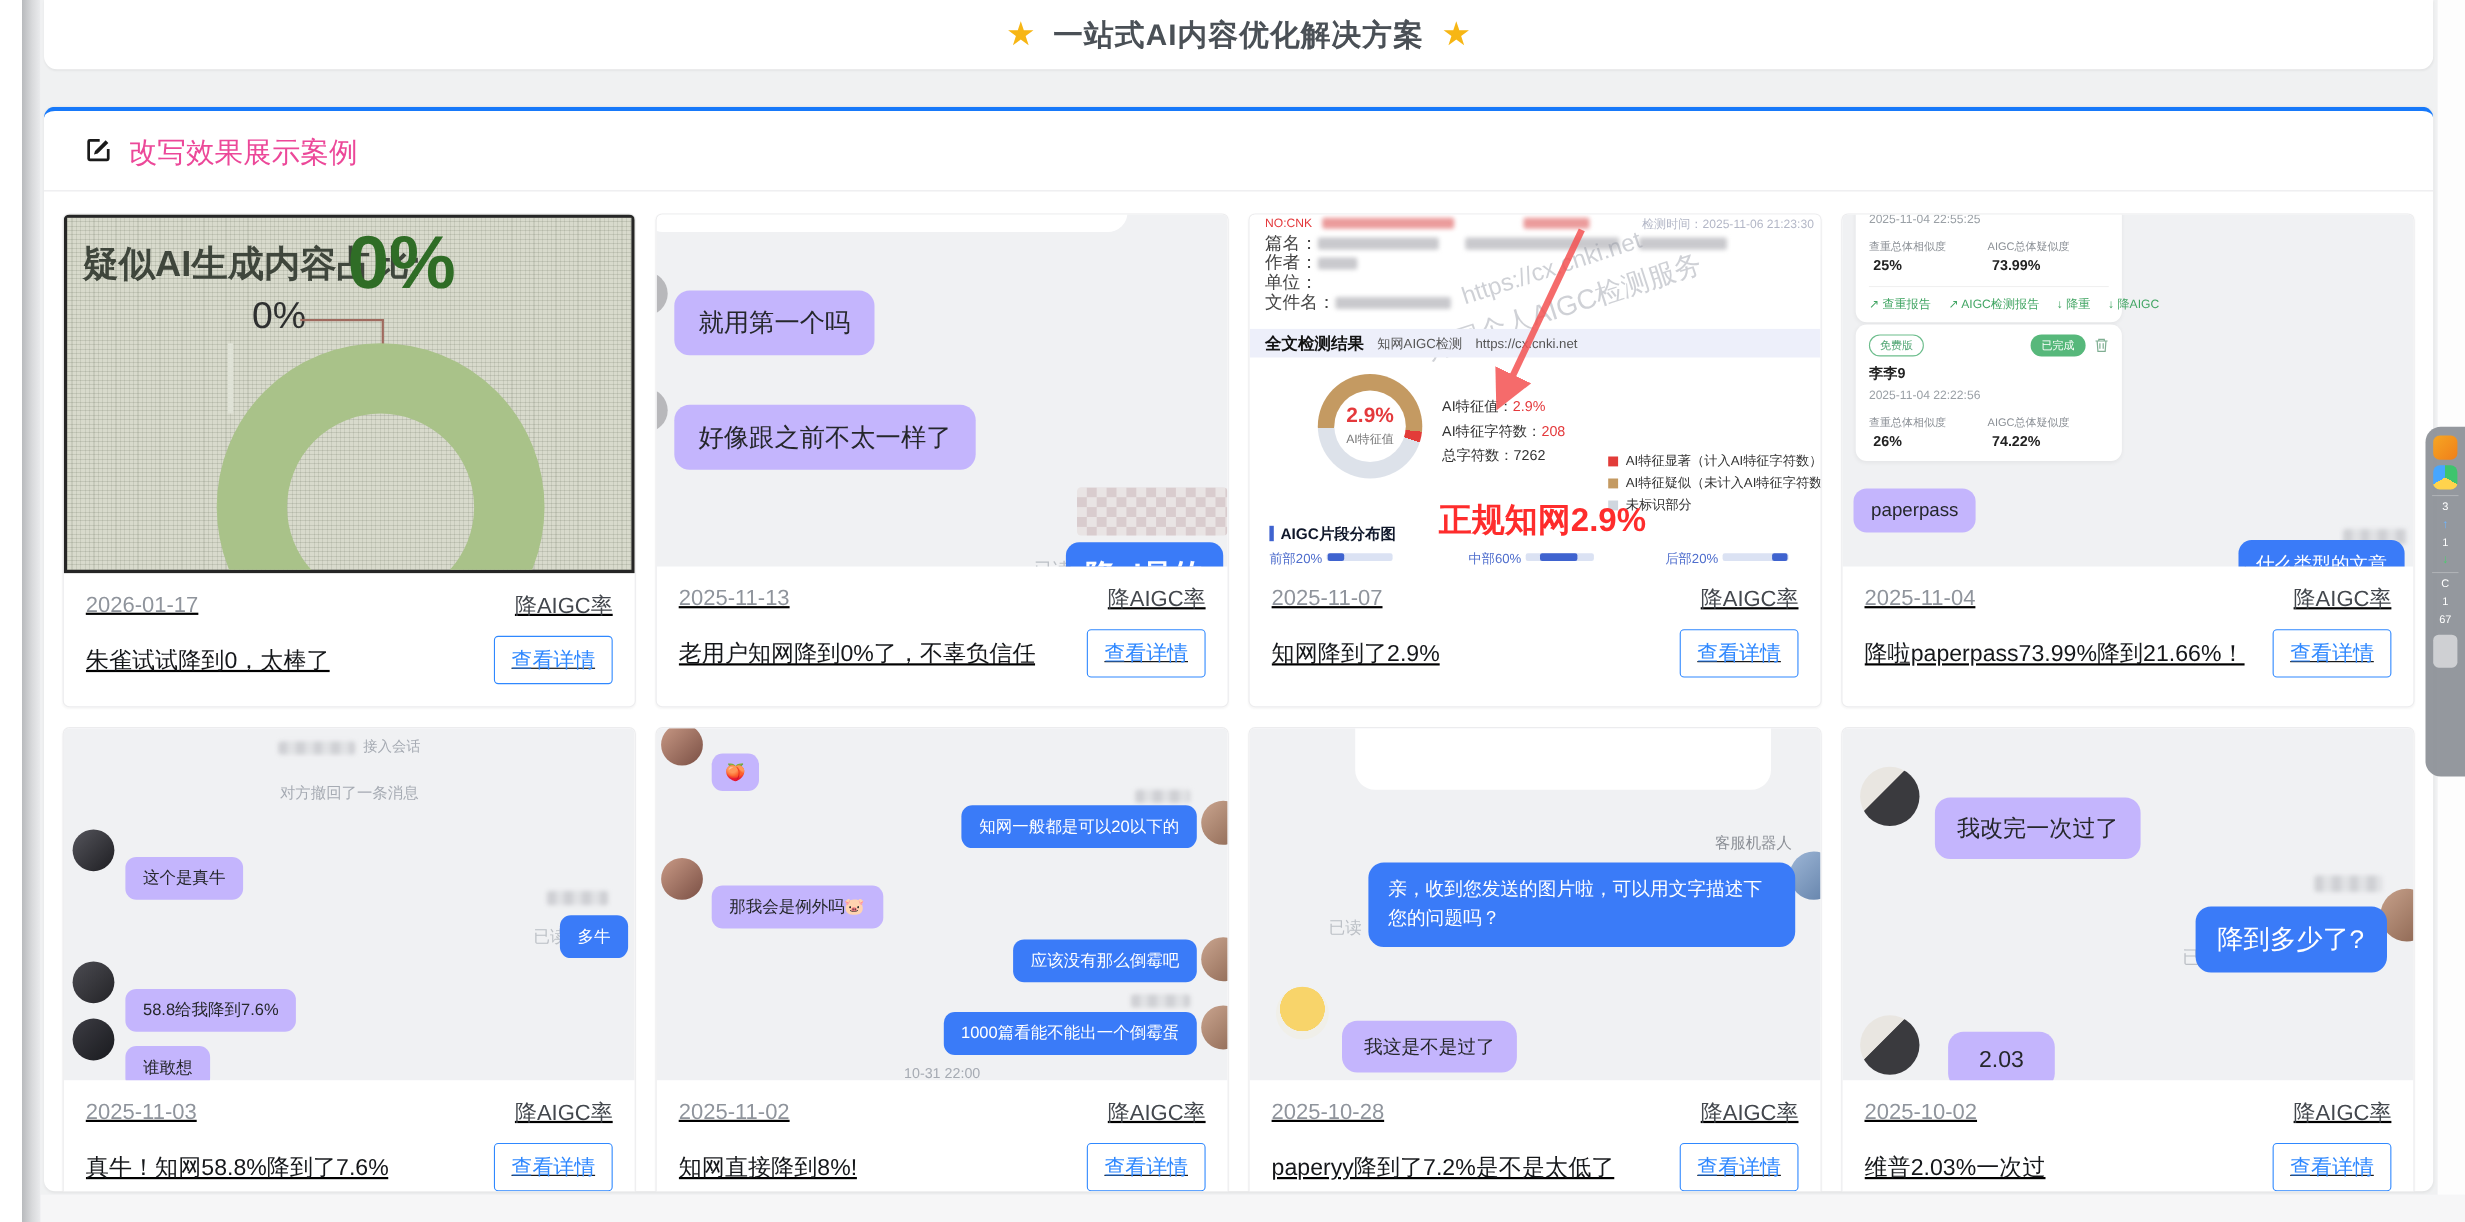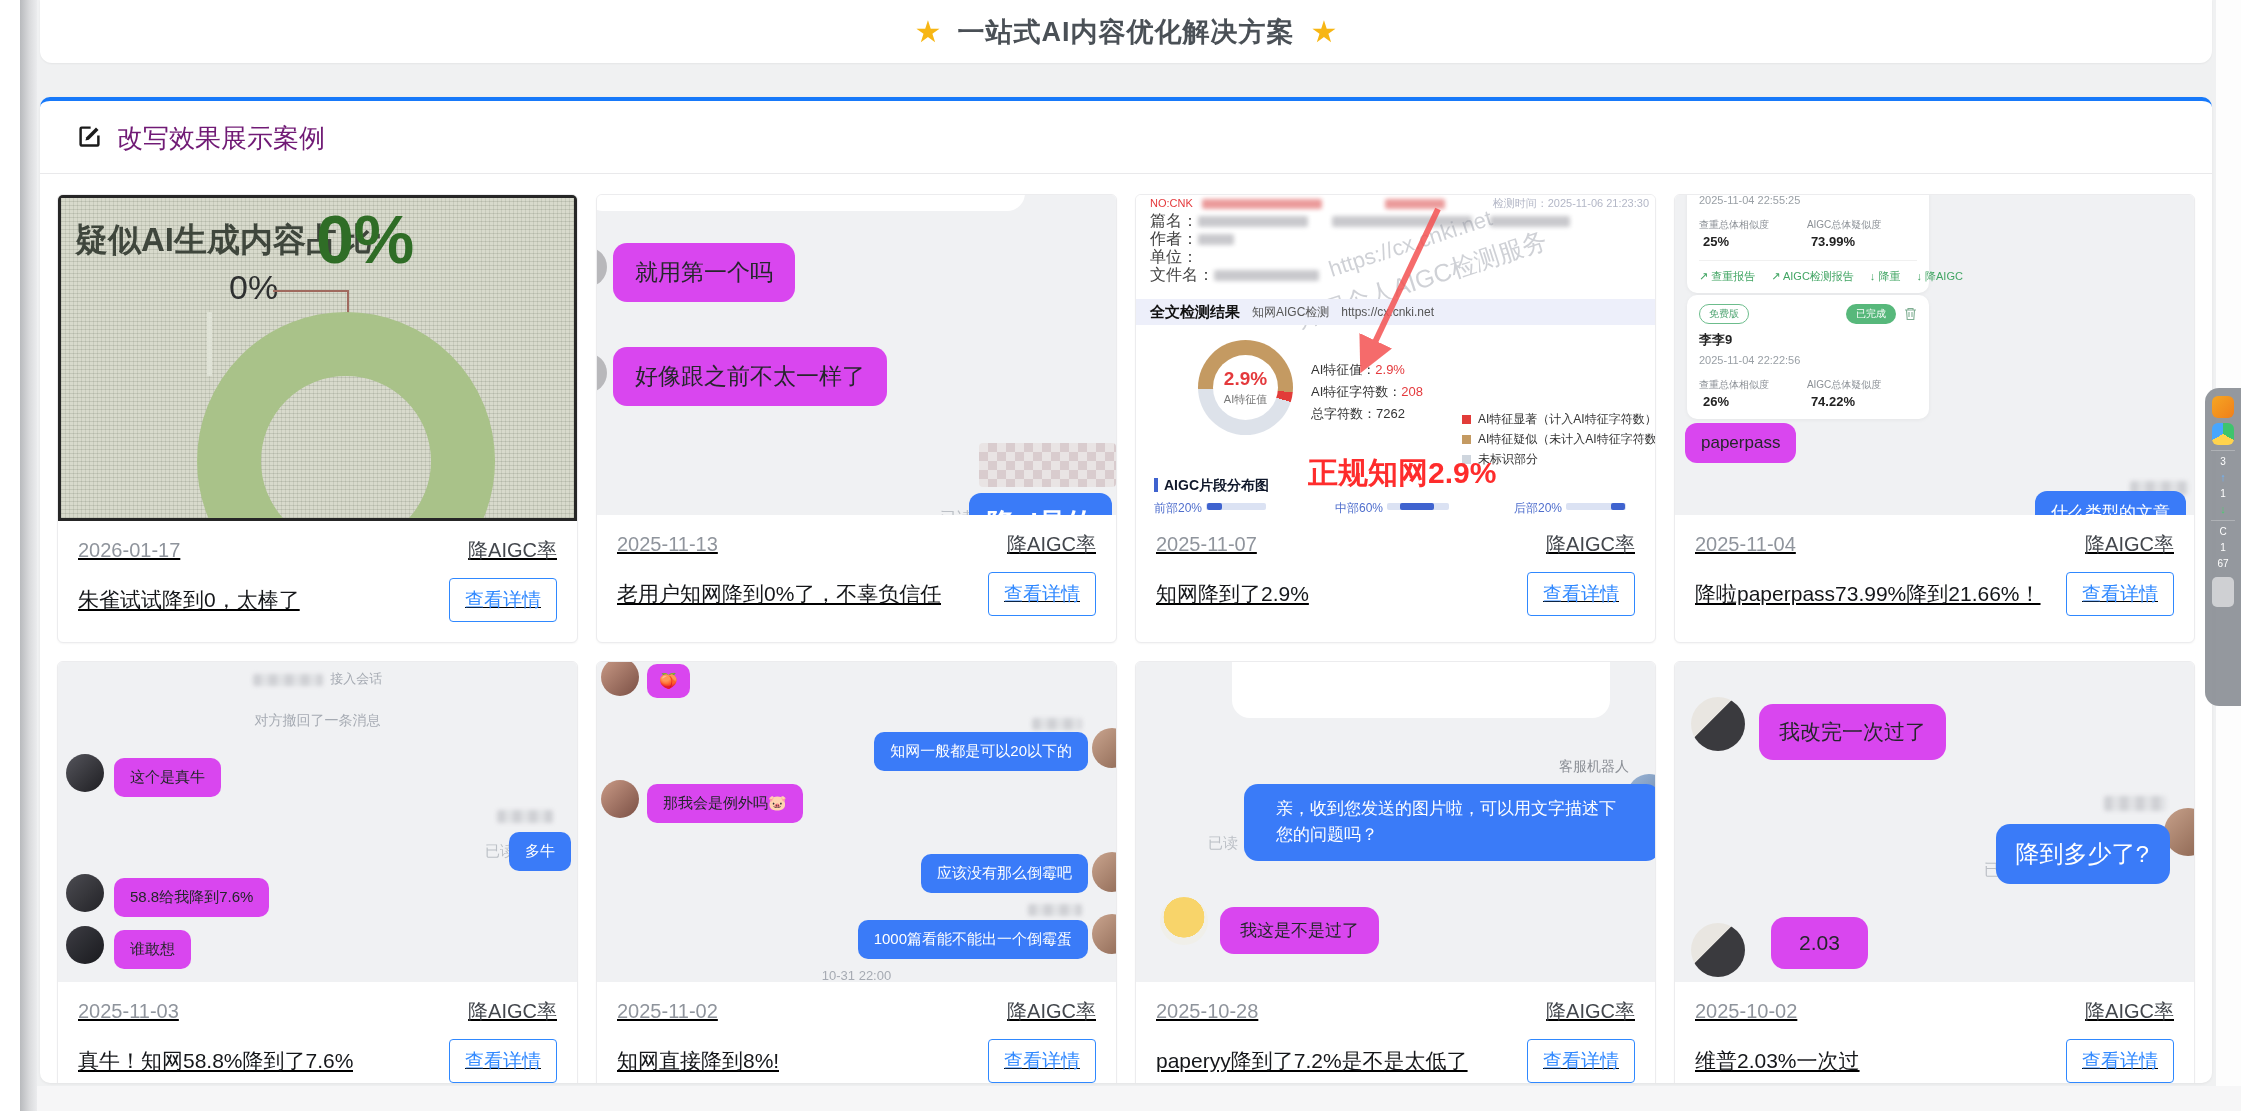--- a/index.html
+++ b/index.html
@@ -11,38 +11,38 @@
   
   .top-panel{position:absolute;left:40px;top:0;width:2172px;height:63px;background:#fff;
     border-radius:0 0 12px 12px;box-shadow:0 1px 2px rgba(0,0,0,.05);
     display:flex;align-items:center;justify-content:center;}
   .banner-title{font-size:27px;font-weight:700;color:#4a5056;letter-spacing:1px;}
   .star{color:#f7b614;font-size:30px;margin:0 16px;vertical-align:-2px;}
   
   .section-panel{position:absolute;left:40px;top:97px;width:2172px;height:982px;background:#fff;
     border-top:4px solid #1779fa;border-radius:10px;box-shadow:0 1px 3px rgba(0,0,0,.06);overflow:hidden;}
   .section-header{display:flex;align-items:center;gap:14px;padding:20px 36px 17px 36px;}
-  .section-title{font-size:26px;color:#701a75;font-weight:500;}
+  .section-title{font-size:26px;color:#ec4899;font-weight:500;}
   .section-divider{height:1px;background:#e9e9eb;}
   .grid{display:grid;grid-template-columns:repeat(4,1fr);gap:18px;padding:20px 17px 24px 17px;}
   .card{background:#fff;border:1px solid #ececee;border-radius:6px;overflow:hidden;
     box-shadow:0 1px 2px rgba(0,0,0,.04);}
   .card-img{position:relative;height:320px;overflow:hidden;background:#f0f1f3;}
   .card-info{padding:16px 20px 20px 20px;text-decoration:underline;}
   .info-top{display:flex;justify-content:space-between;align-items:center;}
   .date{color:#8f949c;font-size:20px;}
   .tag{color:#43474d;font-size:20px;font-weight:500;}
   .info-bottom{display:flex;justify-content:space-between;align-items:center;margin-top:14px;gap:12px;}
   .case-title{font-size:21px;color:#15171a;font-weight:500;white-space:nowrap;overflow:hidden;}
   .detail-btn{flex:none;background:#fff;color:#2f88ff;border:1px solid #2f88ff;border-radius:4px;
     font-size:19px;padding:8px 15px;cursor:pointer;font-family:inherit;}
   
   .abs{position:absolute;}
-  .bw{position:absolute;background:#d946ef;border-radius:10px;padding:10px 16px;color:#25272b;
-    font-size:15px;white-space:nowrap;}
+  .bw{position:absolute;background:#c4b5fd;border-radius:10px;padding:10px 16px;color:#25272b;
+    font-size:15px;white-space:nowrap;margin-top:21px;}
   .bb{position:absolute;background:#3a7bf8;border-radius:10px;padding:10px 16px;color:#fff;
     font-size:15px;white-space:nowrap;}
   .read{position:absolute;color:#bcc0c6;font-size:15px;}
   .av{position:absolute;border-radius:50%;}
   .blur-bar{display:inline-block;background:repeating-linear-gradient(90deg,#cfd0d4 0 8px,#e0e1e4 8px 16px);
     border-radius:3px;filter:blur(2px);vertical-align:middle;}
   .sysline{position:absolute;width:100%;text-align:center;color:#a6abb3;font-size:13px;}
   
   .photo1{background-color:#d8dacc;
     background-image:repeating-linear-gradient(0deg,rgba(55,65,45,.13) 0 1px,transparent 1px 4px),
@@ -372,21 +372,21 @@
           </div>
         </div>
       </div>
 
       <div class="card">
         <div class="card-img">
           <div class="abs" style="left:96px;top:-32px;width:378px;height:88px;background:#fff;border-radius:18px;"></div>
           <div class="abs" style="right:26px;top:96px;font-size:14px;color:#8b8f96;">客服机器人</div>
           <div class="av" style="right:-16px;top:112px;width:44px;height:44px;background:linear-gradient(135deg,#9db6d6,#5e7da6);"></div>
           <div class="read" style="left:72px;top:172px;">已读</div>
-          <div class="bb" style="left:108px;top:122px;font-size:17px;white-space:normal;width:352px;line-height:1.55;padding:12px 32px;border-radius:14px;">亲，收到您发送的图片啦，可以用文字描述下您的问题吗？</div>
+          <div class="bb" style="left:108px;top:122px;font-size:17px;white-space:normal;width:352px;line-height:1.55;padding:12px 18px;border-radius:14px;">亲，收到您发送的图片啦，可以用文字描述下您的问题吗？</div>
           <div class="av" style="left:24px;top:235px;width:48px;height:48px;background:radial-gradient(circle at 50% 42%,#f8d46a 0 55%,#f0efe9 56%);"></div>
           <div class="bw" style="left:84px;top:245px;font-size:17px;border-radius:14px;padding:12px 20px;">我这是不是过了</div>
         </div>
         <div class="card-info">
           <div class="info-top">
             <span class="date">2025-10-28</span>
             <span class="tag">降AIGC率</span>
           </div>
           <div class="info-bottom">
             <span class="case-title">paperyy降到了7.2%是不是太低了</span>

